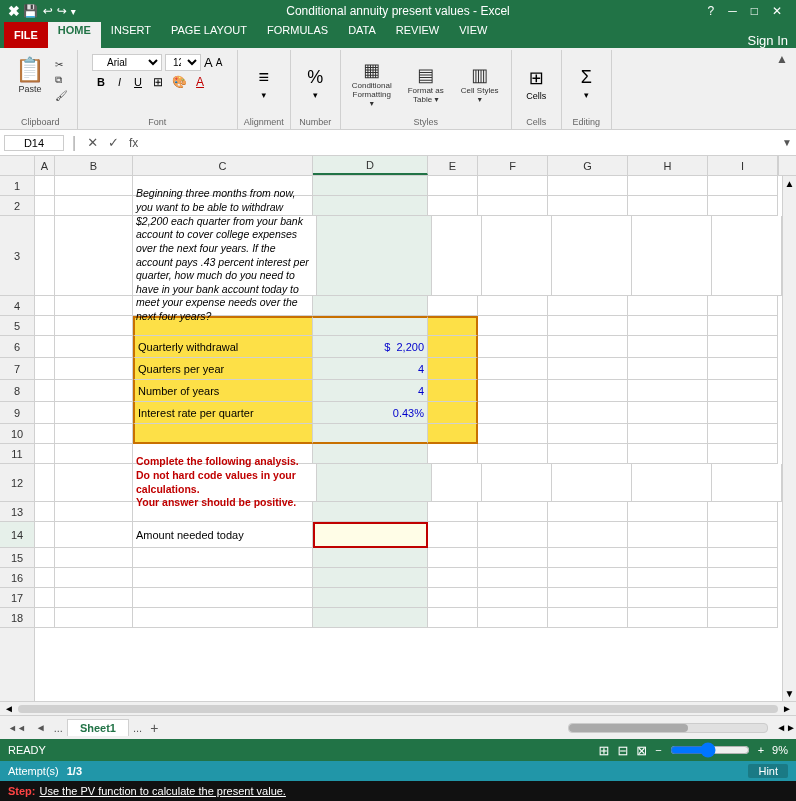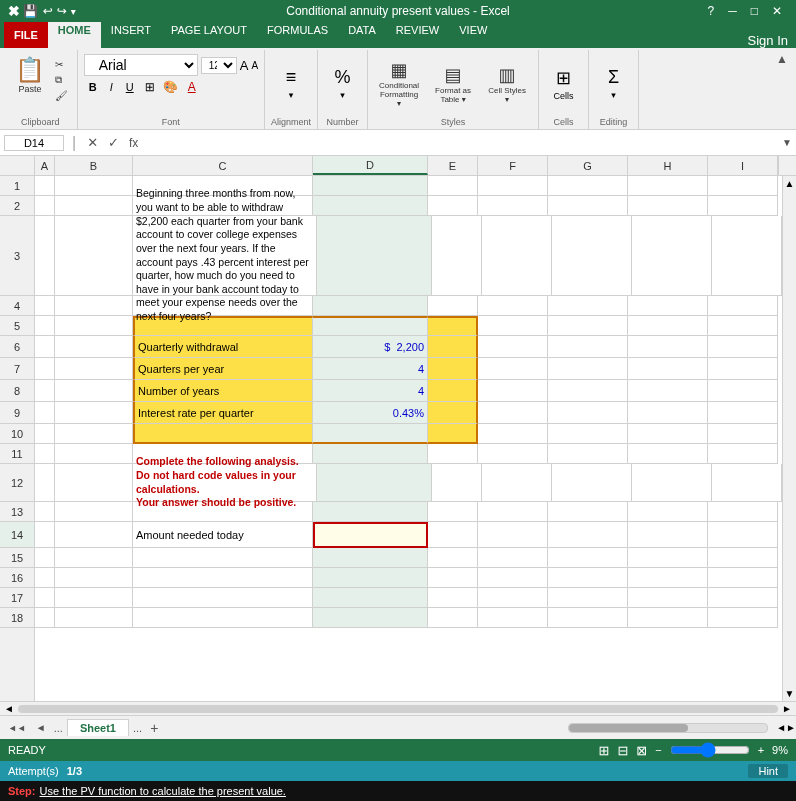--- a/index.html
+++ b/index.html
@@ -108,22 +108,22 @@
       font-size: 10px;
       color: #333;
       border-radius: 2px;
       gap: 2px;
     }
     .font-row { display: flex; align-items: center; gap: 3px; }
     .font-select {
       border: 1px solid #ccc;
       background: white;
       padding: 1px 10px;
-      font-size: 14px;
-      width: 114px;
+      font-size: 10px;
+      width: 70px;
     }
     .font-size-select {
       border: 1px solid #ccc;
       background: white;
       padding: 1px 3px;
       font-size: 10px;
       width: 36px;
     }
     .font-btn {
       border: 1px solid transparent;
@@ -587,21 +587,21 @@
           <div class="cell col-e"></div>
           <div class="cell col-f"></div>
           <div class="cell col-g"></div>
           <div class="cell col-h"></div>
           <div class="cell col-i"></div>
         </div>
 
         <div class="grid-row row-3">
           <div class="cell col-a"></div>
           <div class="cell col-b"></div>
-          <div class="cell col-c" style="overflow:visible; white-space:normal; z-index:1; position:relative; width:530px; max-width:530px; min-width:180px;">
+          <div class="cell col-c" style="overflow:visible; white-space:normal; z-index:1; position:relative; width:530px; max-width:530px; min-width:180px;font-style:italic;">
             <span class="cell-multiline">Beginning three months from now, you want to be able to withdraw $2,200 each quarter from your bank account to cover college expenses over the next four years. If the account pays .43 percent interest per quarter, how much do you need to have in your bank account today to meet your expense needs over the next four years?</span>
           </div>
           <div class="cell col-d selected-col"></div>
           <div class="cell col-e"></div>
           <div class="cell col-f"></div>
           <div class="cell col-g"></div>
           <div class="cell col-h"></div>
           <div class="cell col-i"></div>
         </div>
 

